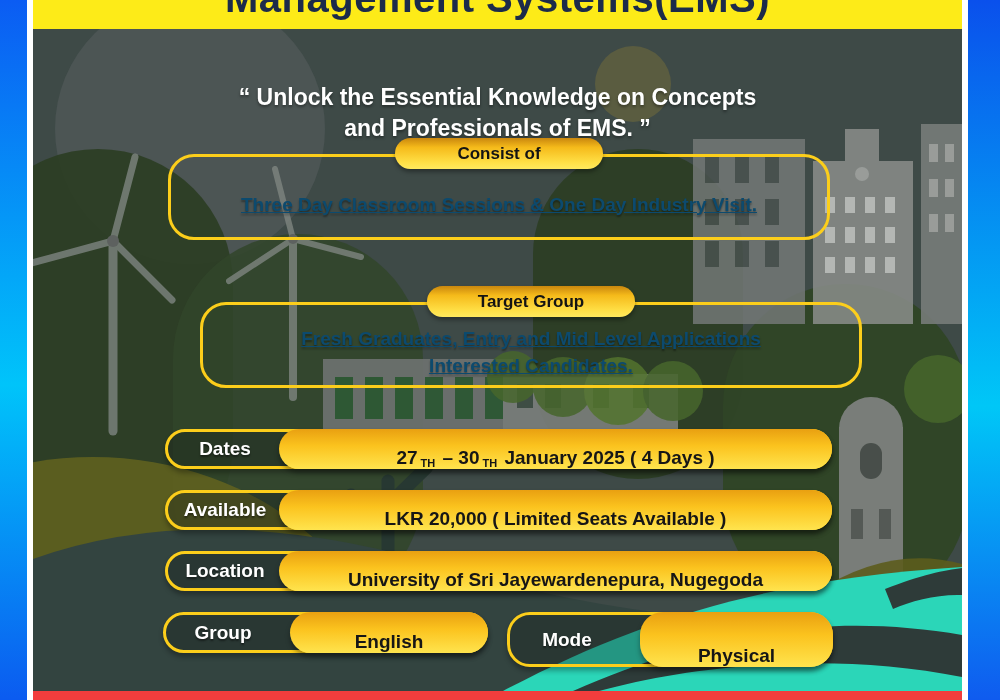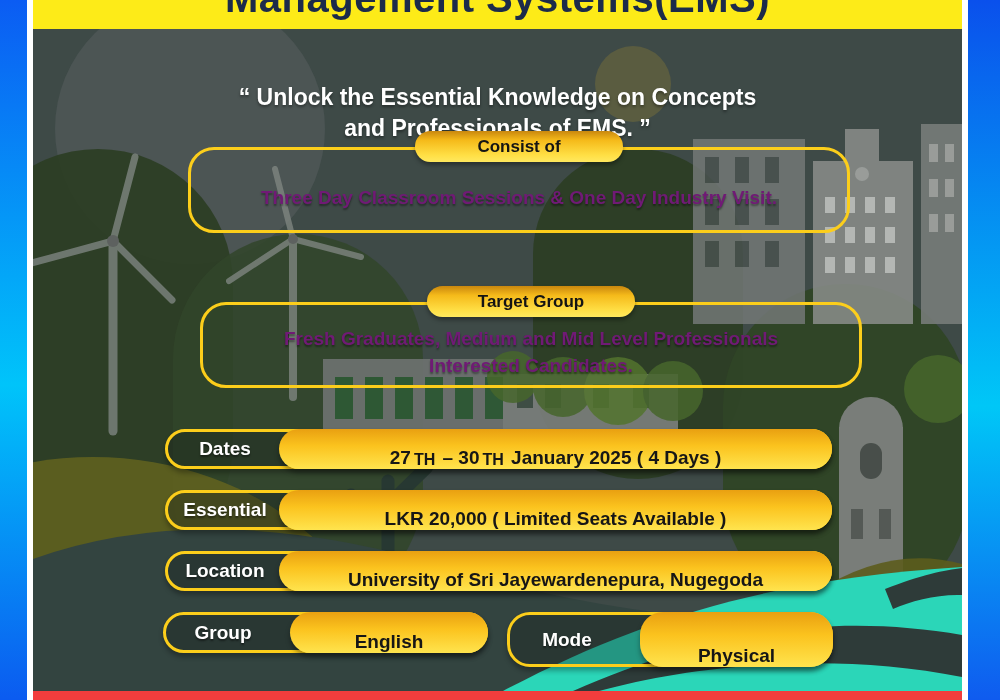--- a/index.html
+++ b/index.html
@@ -45,23 +45,24 @@
     position:absolute;top:-19px;left:50%;transform:translateX(-50%);
     min-width:208px;height:31px;padding:0 22px;border-radius:17px;
     background:linear-gradient(180deg,#c9870e 0%,#f5ba1a 30%,#ffdf45 78%,#ffe95e 100%);
     display:flex;align-items:center;justify-content:center;
     color:#141414;font-weight:800;font-size:17px;white-space:nowrap;
     box-shadow:0 3px 4px rgba(0,0,0,.35);
   }
   .section-text{
     position:absolute;left:0;right:0;top:14px;bottom:0;
     display:flex;flex-direction:column;justify-content:center;
-    color:#701a75;font-weight:700;font-size:19px;line-height:27px;text-align:center;
+    color:#0c4a6e;font-weight:700;font-size:19px;line-height:27px;text-align:center;
     text-shadow:0 2px 2px rgba(0,0,0,.4);
     padding:0 24px;
+    text-decoration:underline;
   }
 
   
   .row{
     position:absolute;height:40px;
     border:3px solid #fcce1b;border-radius:23px;
     background:rgba(22,31,29,.35);
     box-shadow:0 4px 5px rgba(0,0,0,.3);
   }
   .row-label{
@@ -70,21 +71,21 @@
     color:#ffffff;font-weight:800;font-size:19px;
     text-shadow:0 2px 2px rgba(0,0,0,.45);
   }
   .row-value{
     position:absolute;left:111px;right:-3px;top:-3px;bottom:-3px;border-radius:23px;
     background:linear-gradient(180deg,#e9a011 0%,#fbc31e 42%,#ffe44e 100%);
     display:flex;align-items:flex-end;justify-content:center;
     color:#161616;font-weight:800;font-size:19px;white-space:nowrap;
     box-shadow:0 4px 5px rgba(0,0,0,.35);
   }
-  .row-value sup{font-size:16px;font-weight:800;margin:0 2px 0 3px;}
+  .row-value sup{font-size:11px;font-weight:800;margin:0 2px 0 3px;}
   .row-dates{left:132px;top:429px;width:667px;}
   .row-investment{left:132px;top:490px;width:667px;}
   .row-location{left:132px;top:551px;width:667px;}
   .row-medium{left:130px;top:612px;width:325px;height:41px;}
   .row-medium .row-value{left:124px;}
   .row-mode{left:474px;top:612px;width:326px;height:55px;}
   .row-mode .row-value{left:130px;}
 
   .stripe{position:absolute;left:0;top:691px;width:929px;height:9px;background:#f23d3d;}
 </style>
@@ -219,44 +220,44 @@
 
   <div class="band">
     <div class="title">Management Systems(EMS)</div>
   </div>
 
   <div class="quote">
     <div>“ Unlock the Essential Knowledge on Concepts</div>
     <div>and Professionals of EMS. ”</div>
   </div>
 
-  <div class="section" style="top:147px;margin-left:20px;">
+  <div class="section" style="top:154px;">
     <div class="badge">Consist of</div>
     <div class="section-text">
       <div>Three Day Classroom Sessions &amp; One Day Industry Visit.</div>
     </div>
   </div>
 
   <div class="section" style="top:302px;margin-left:32px;">
     <div class="badge">Target Group</div>
     <div class="section-text">
-      <div>Fresh Graduates, Medium and Mid Level Professionals</div>
+      <div>Fresh Graduates, Entry and Mid Level Applications</div>
       <div>Interested Candidates.</div>
     </div>
   </div>
 
   <div class="row row-dates">
     <div class="row-label">Dates</div>
     <div class="row-value">
       <span>27</span><sup>TH</sup>&nbsp;<span>– 30</span><sup>TH</sup>&nbsp;<span>January 2025 ( 4 Days )</span>
     </div>
   </div>
 
   <div class="row row-investment">
-    <div class="row-label">Essential</div>
+    <div class="row-label">Available</div>
     <div class="row-value">LKR 20,000 ( Limited Seats Available )</div>
   </div>
 
   <div class="row row-location">
     <div class="row-label">Location</div>
     <div class="row-value">University of Sri Jayewardenepura, Nugegoda</div>
   </div>
 
   <div class="row row-medium">
     <div class="row-label">Group</div>

